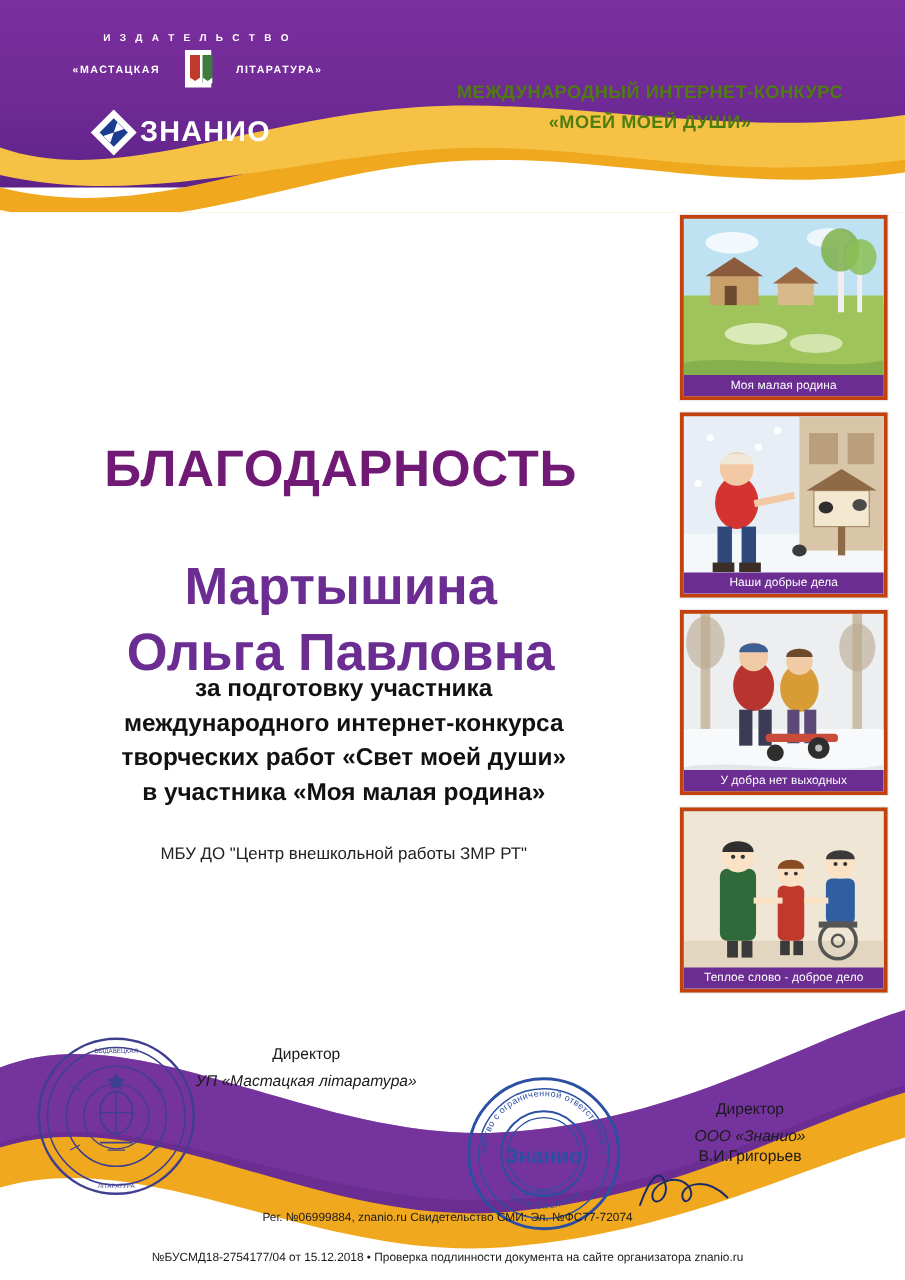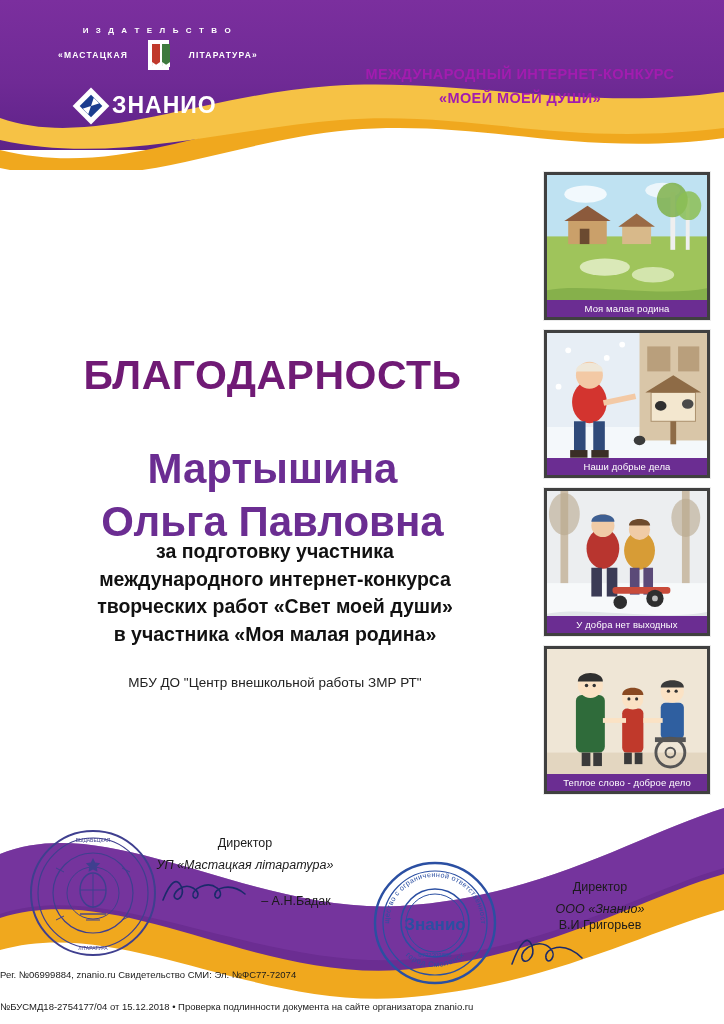--- a/index.html
+++ b/index.html
@@ -77,21 +77,21 @@
     content: ""; position: absolute; left: 9px; top: 5px; width: 8px; height: 16px;
     background: #ffffff;
     clip-path: polygon(0 0, 100% 0, 0 100%, 100% 100%);
   }
   .znanio-text {
     color: #ffffff; font-size: 23px; font-weight: bold; letter-spacing: 1px;
   }
 
   .contest {
     position: absolute; top: 66px; right: 24px; width: 360px;
-    text-align: center; color: #a21caf;
+    text-align: center; color: #4d7c0f;
   }
   .contest .l1 { font-size: 14.5px; font-weight: bold; letter-spacing: .4px; }
   .contest .l2 { font-size: 14.5px; font-weight: bold; letter-spacing: .4px; margin-top: 8px; }
 
   
   .title {
     position: absolute; top: 352px; left: 0; width: 545px;
     text-align: center;
     font-size: 41px; font-weight: bold; color: #701a75; letter-spacing: .5px;
   }
@@ -107,21 +107,21 @@
   }
   .org {
     position: absolute; top: 675px; left: 20px; width: 510px;
     text-align: center; color: #222222; font-size: 13.5px;
   }
 
   
   .thumbs { position: absolute; top: 172px; right: 8px; width: 172px; }
   .thumb {
     position: relative; width: 166px; height: 148px; margin-bottom: 10px;
-    border: 3px solid #404040; overflow: hidden; background: #cfd8dc;
+    border: 3px solid #c2410c; overflow: hidden; background: #cfd8dc;
     box-shadow: 0 0 0 1px rgba(0,0,0,.08);
   }
   .thumb .cap {
     position: absolute; left: 0; bottom: 0; width: 100%;
     background: #6b2d92; color: #ffffff; font-size: 9.5px; text-align: center;
     padding: 3px 2px; letter-spacing: .1px;
   }
   .thumb svg { display: block; width: 100%; height: 100%; }
 
   
@@ -138,21 +138,21 @@
   .sign-block .sig-row {
     display: flex; align-items: flex-end; justify-content: center; gap: 6px; margin-top: 2px;
   }
   .sign-block .name { font-size: 12.5px; }
 
   .left-sign { top: 836px; left: 140px; width: 210px; }
   .right-sign { top: 880px; left: 500px; width: 200px; }
 
   .footer {
     position: absolute; left: 0; bottom: 10px; width: 716px;
-    text-align: left; color: #1a1a1a; font-size: 9.5px; line-height: 1.6;
+    text-align: center; color: #1a1a1a; font-size: 9.5px; line-height: 1.6;
   }
   .footer .f2 { margin-top: 17px; }
 
   .stamp { position: absolute; }
   .stamp-left { top: 828px; left: 28px; }
   .stamp-right { top: 860px; left: 372px; }
 </style>
 </head>
 <body>
 
@@ -367,26 +367,20 @@
         <textPath href="#arcBot" startOffset="50%" text-anchor="middle">город Смоленск</textPath>
       </text>
       <text x="63" y="70" text-anchor="middle" font-size="17" font-weight="bold" fill="#2b4fa2" font-family="Liberation Sans, sans-serif">Знанио</text>
       <text x="63" y="97" text-anchor="middle" font-size="6" fill="#2b4fa2" font-family="Liberation Sans, sans-serif">6732303886</text>
     </svg>
   </div>
 
   <div class="sign-block left-sign">
     <div class="role">Директор</div>
     <div class="orgname">УП «Мастацкая літаратура»</div>
-    <div class="sig-row">
-      <svg width="96" height="34" viewBox="0 0 96 34">
-        <path d="M4,26 C12,6 18,4 22,12 C26,20 20,28 16,24 C12,20 24,8 34,14 C44,20 36,28 34,22 C32,16 48,6 58,14 C66,20 58,28 56,22 C54,14 72,8 86,20" fill="none" stroke="#1b2a6b" stroke-width="1.6" stroke-linecap="round"></path>
-      </svg>
-      <span class="name">– А.Н.Бадак</span>
-    </div>
   </div>
 
   <div class="sign-block right-sign">
     <div class="role">Директор</div>
     <div class="orgname">ООО «Знанио»</div>
     <div class="sig-row">
       <span class="name">В.И.Григорьев</span>
     </div>
     <svg width="90" height="40" viewBox="0 0 90 40" style="margin-left:6px">
       <path d="M6,32 C14,10 22,2 26,14 C30,26 18,34 16,26 C14,16 34,6 44,16 C52,24 42,34 40,26 C38,16 58,8 76,26" fill="none" stroke="#1b2a6b" stroke-width="1.6" stroke-linecap="round"></path>

